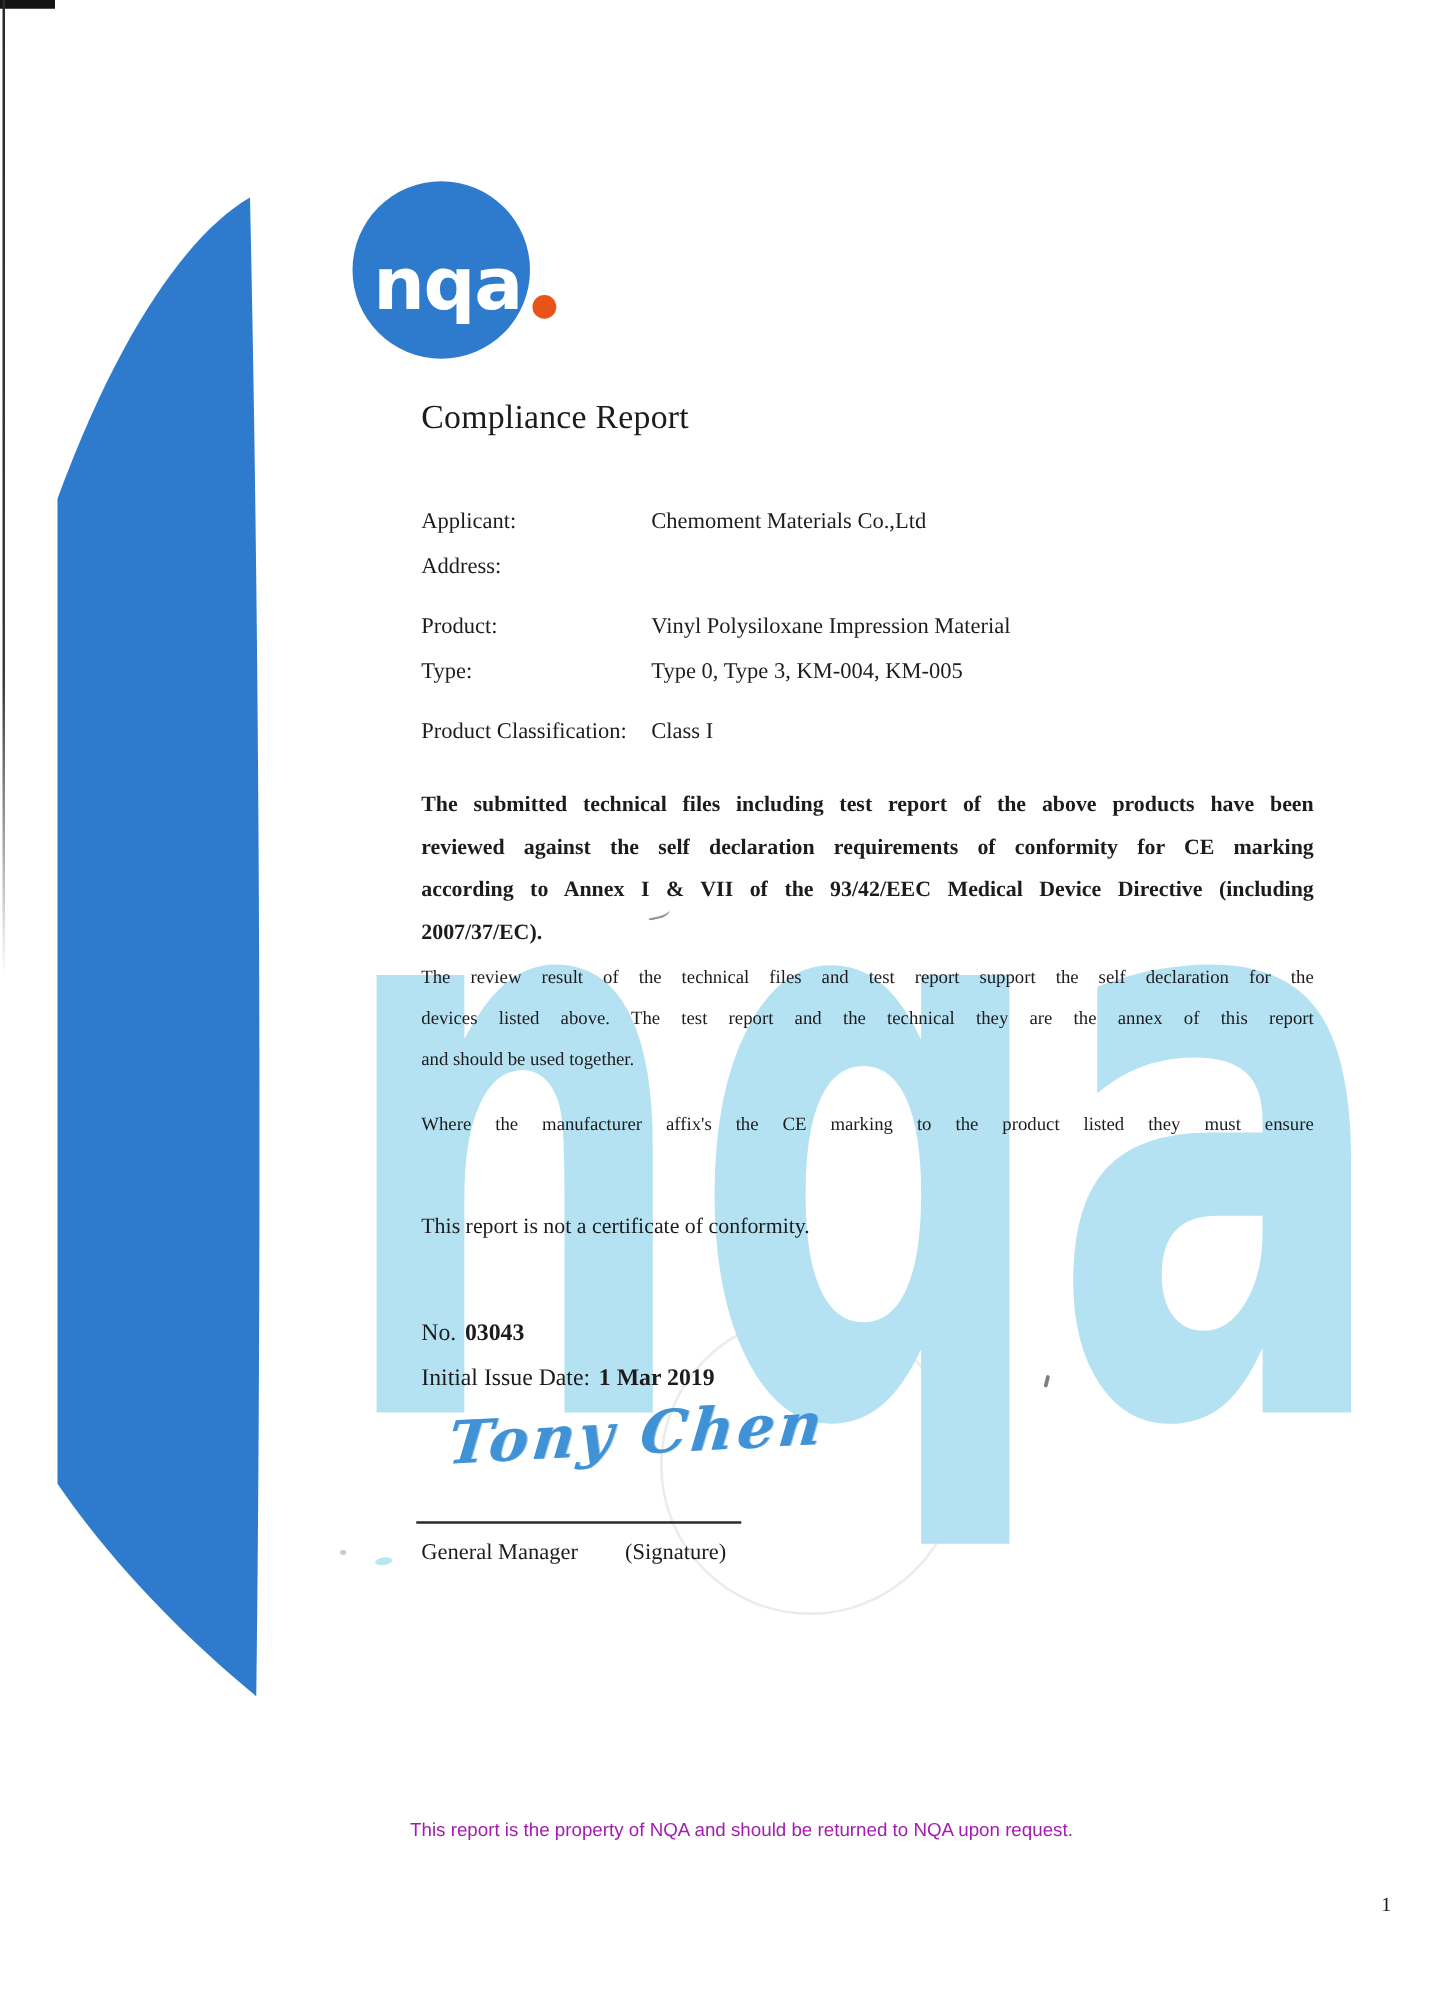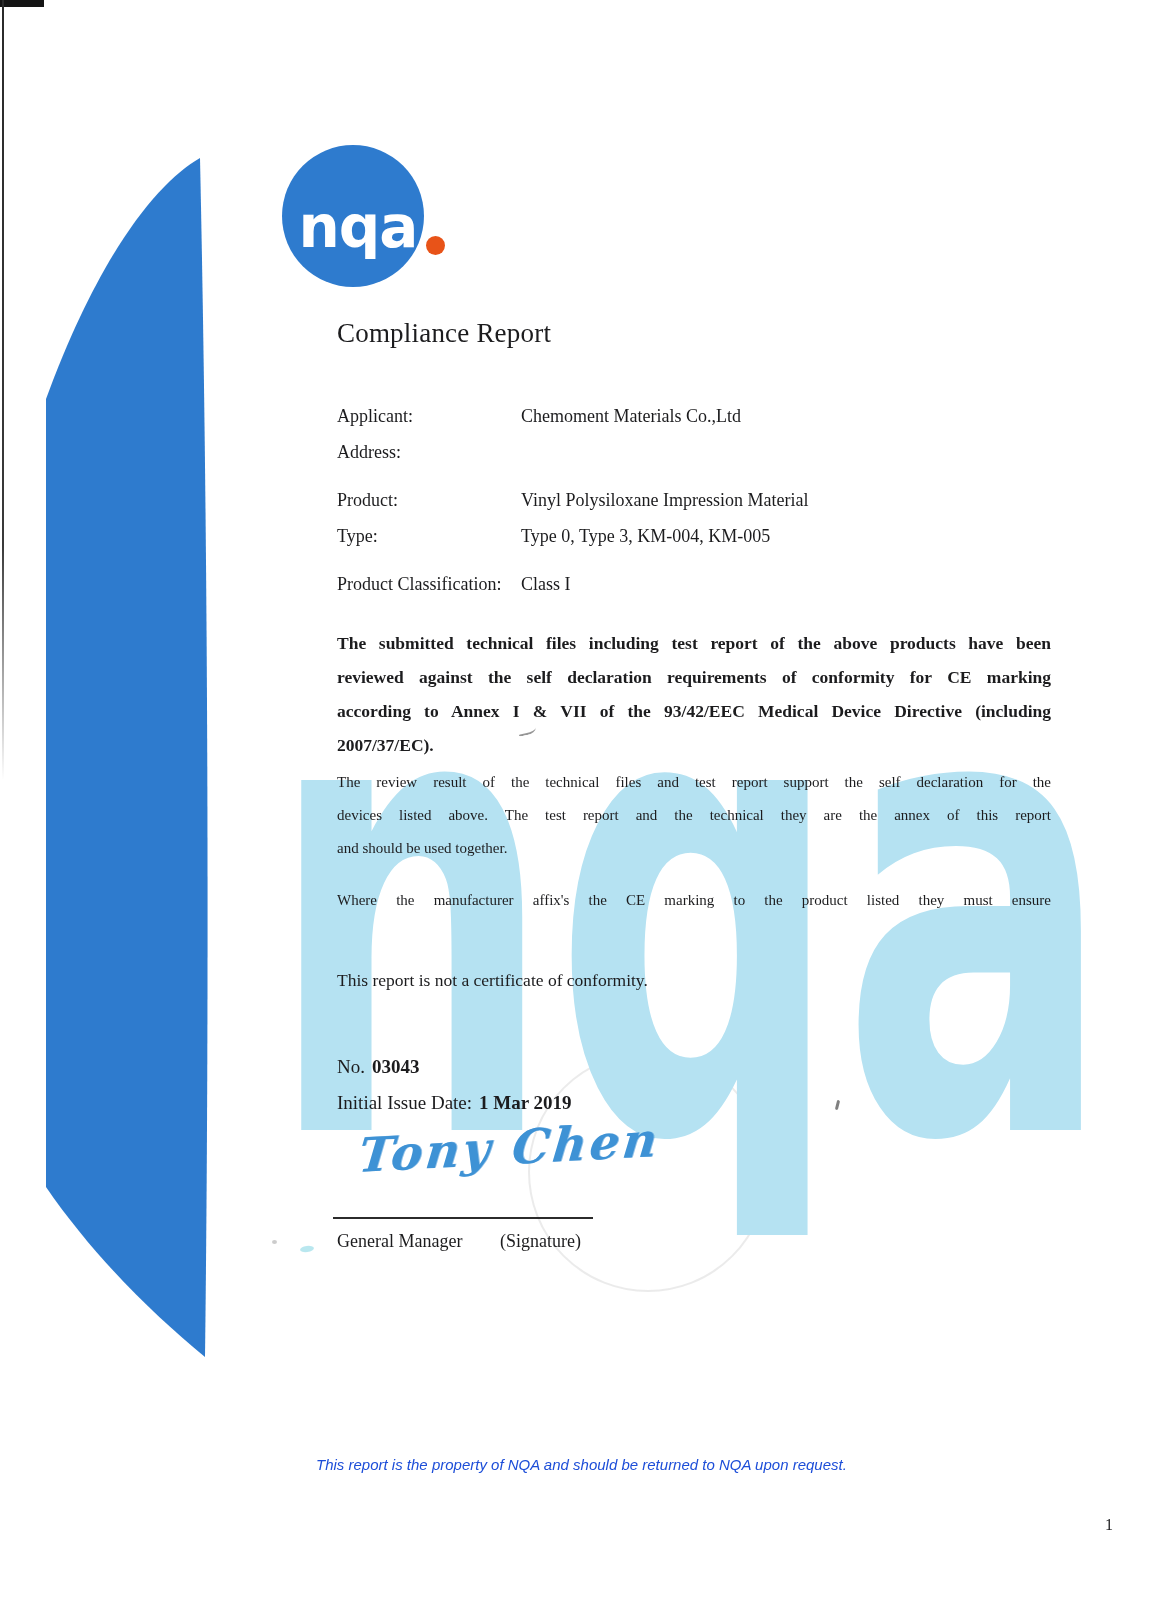--- a/index.html
+++ b/index.html
@@ -127,27 +127,26 @@
   }
   .signature-rule {
     left: 333px; top: 1217px; width: 260px; height: 2px;
     background: #2b2b2b;
     z-index: 3;
   }
   .role-label { left: 337px; top: 1231px; font-size: 18px; z-index: 3; white-space: nowrap; }
   .sig-label  { left: 500px; top: 1231px; font-size: 18px; z-index: 3; white-space: nowrap; }
 
   .footer-note {
-    left: 316px; top: 1456px;
+    left: 328px; top: 1456px;
     font-family: "Liberation Sans", sans-serif;
     font-size: 15px;
-    color: #1d4ed8;
+    color: #a21caf;
     z-index: 3;
     white-space: nowrap;
-    font-style: italic;
   }
   .page-number { left: 1105px; top: 1516px; font-size: 16px; z-index: 3; }
 </style>
 </head>
 <body>
 
 <div class="page">
 
   <div class="abs scan-top-bar"></div>
   <div class="abs scan-left-line"></div>

